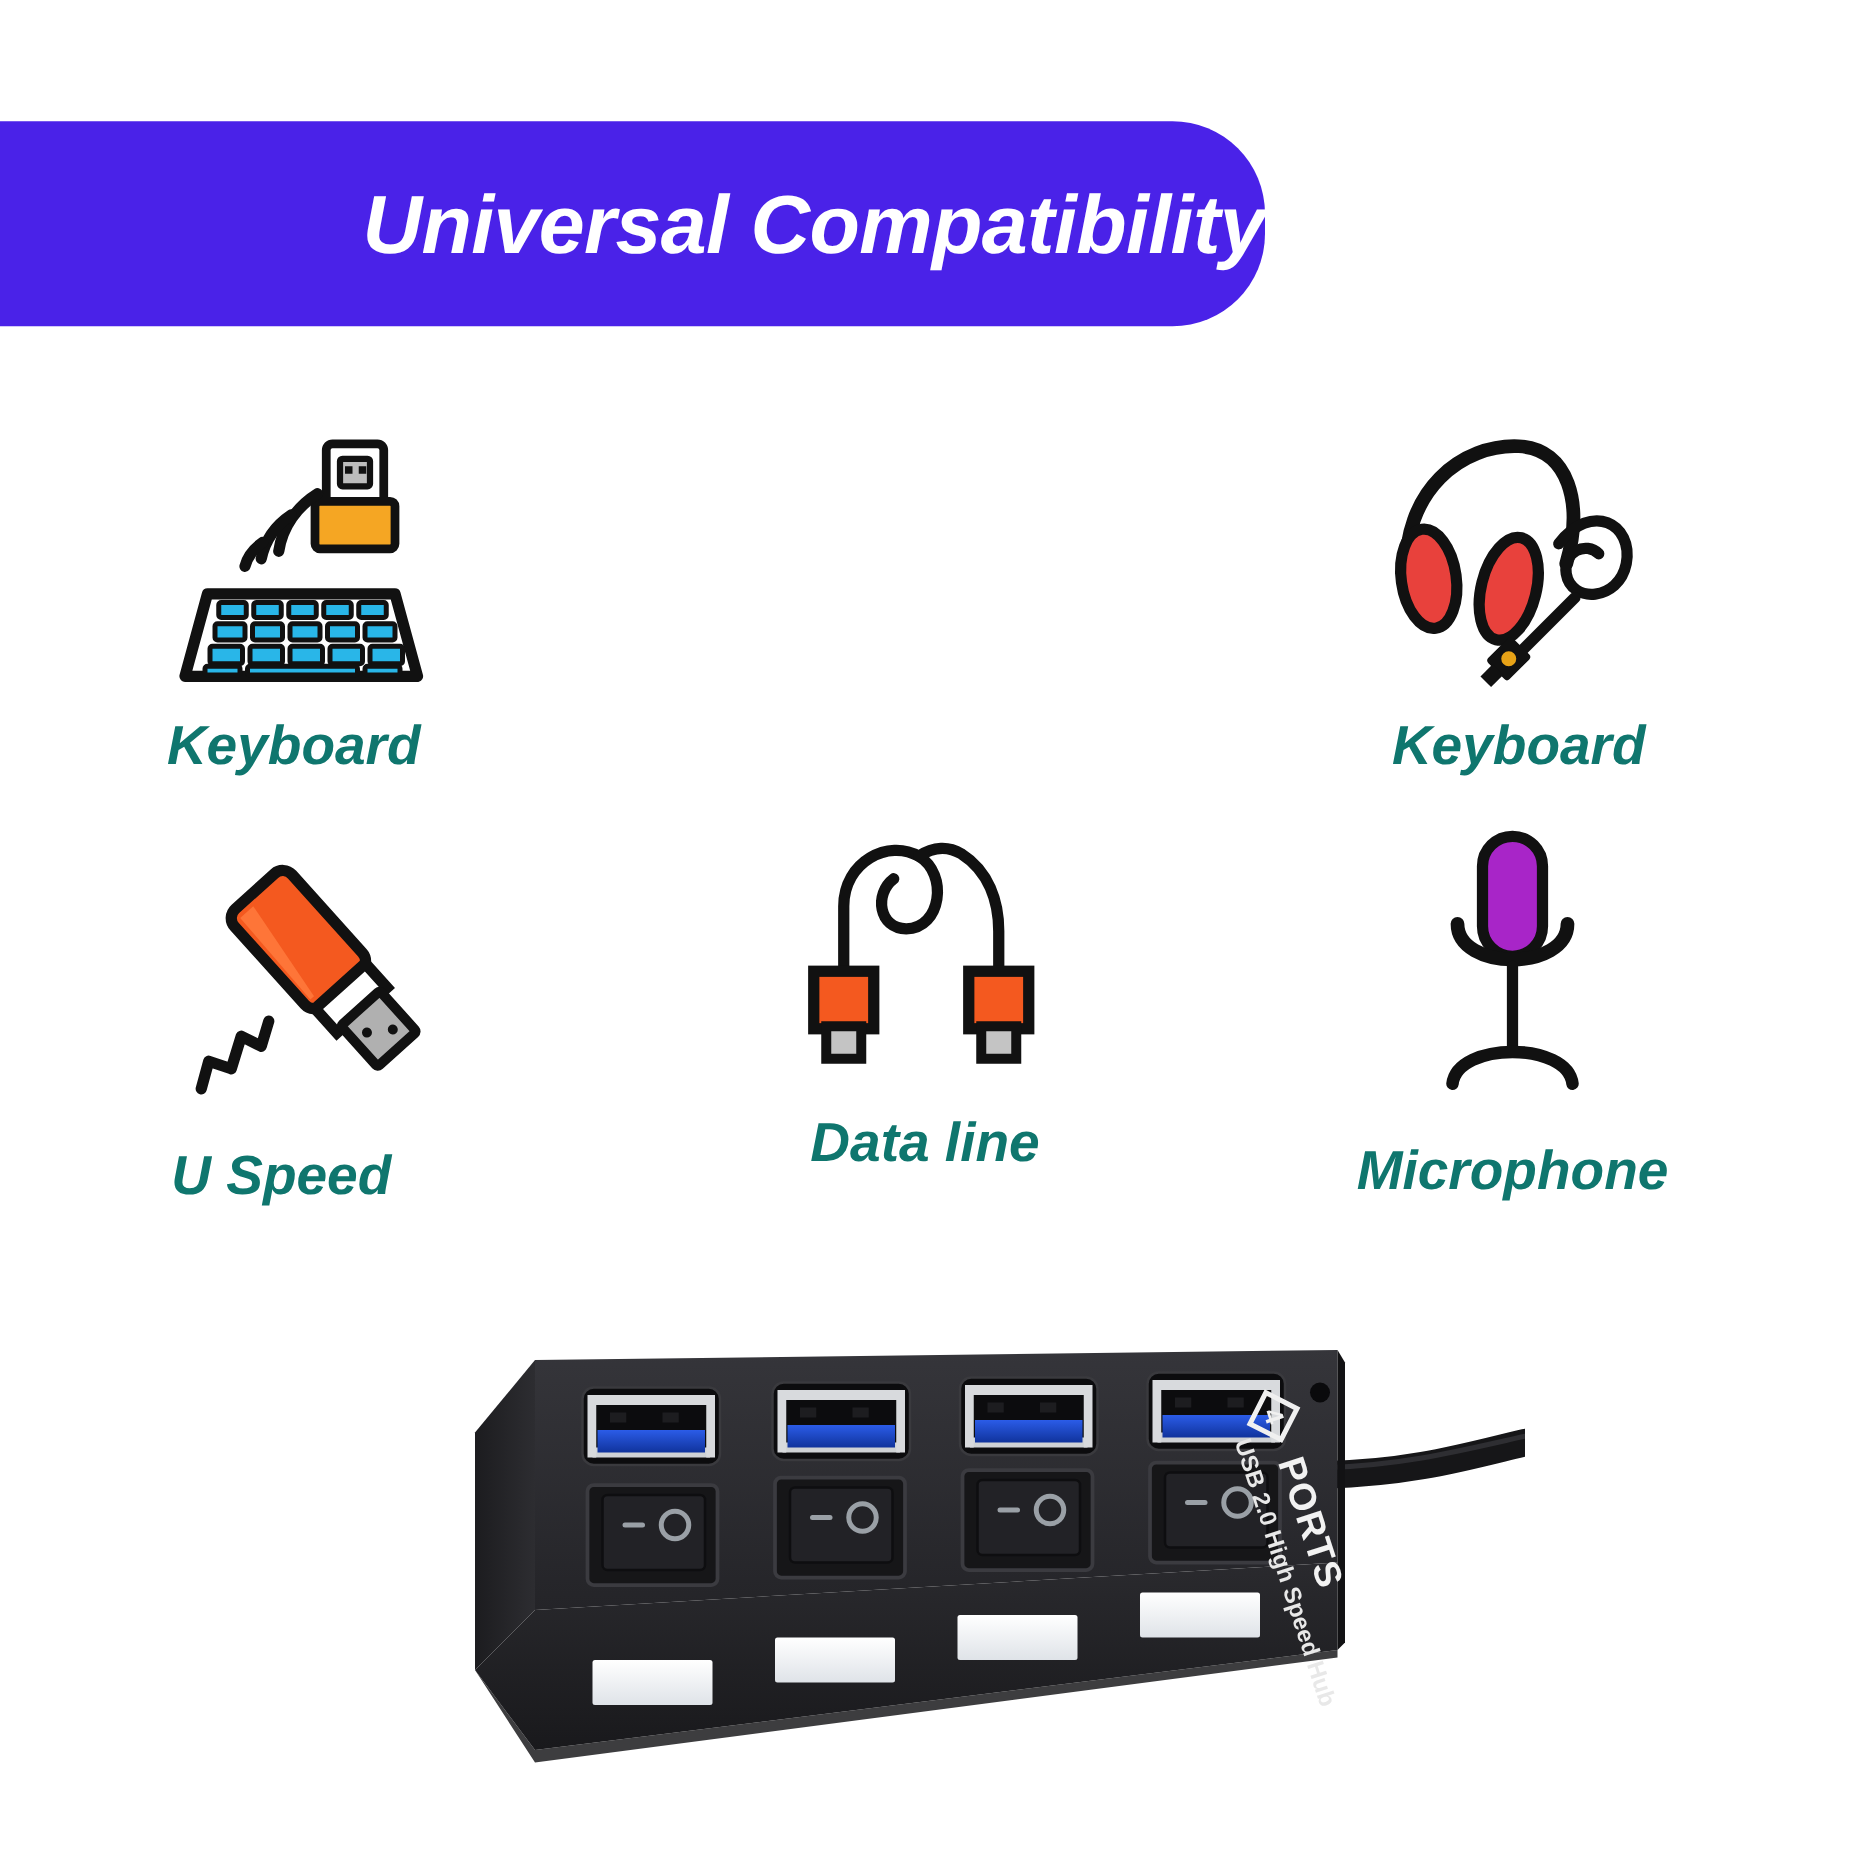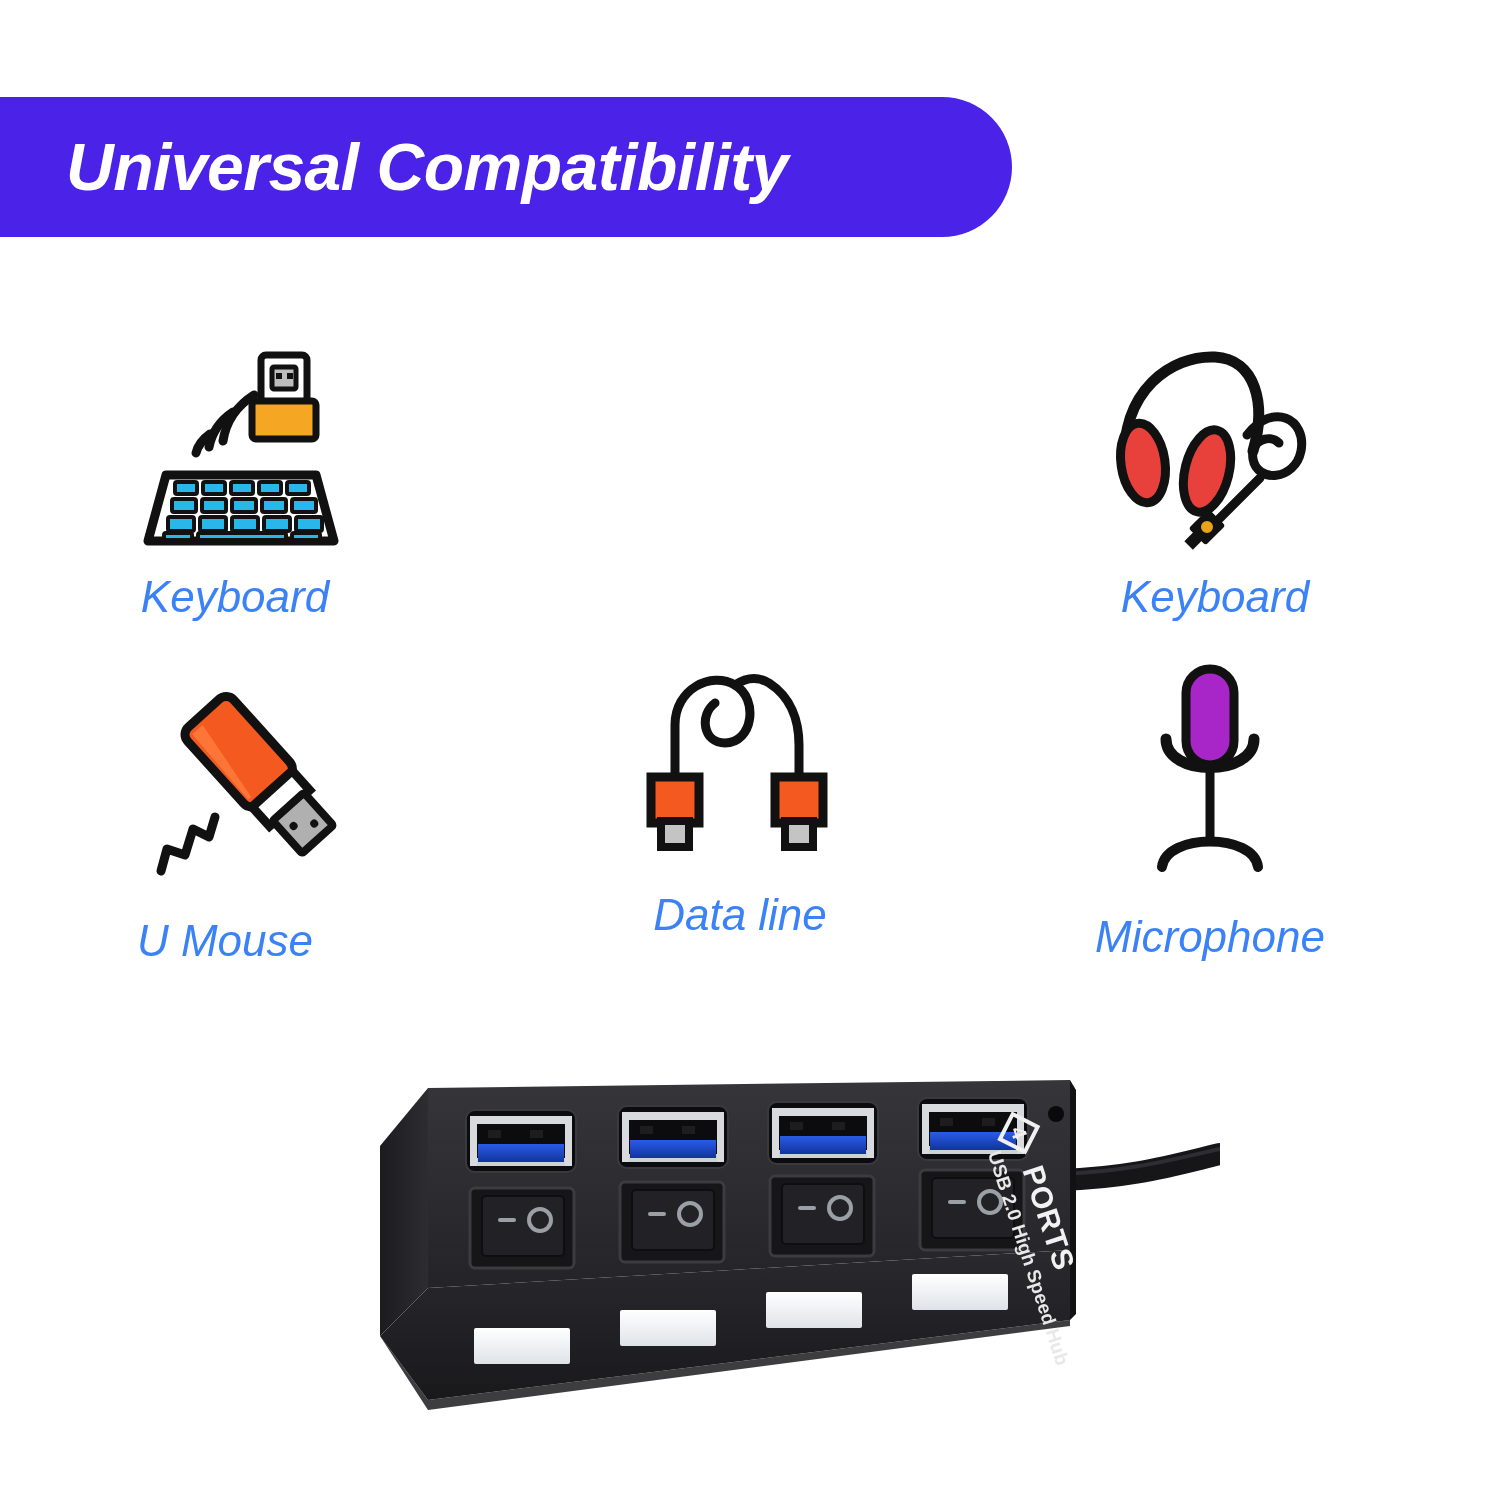--- a/index.html
+++ b/index.html
@@ -14,26 +14,27 @@
     overflow: hidden;
     font-family: "Liberation Sans", "DejaVu Sans", sans-serif;
   }
 
   
   #banner {
     position: absolute;
     left: 0;
     top: 97px;
     width: 1012px;
-    height: 140px;
+    height: 164px;
     background: #4a22e8;
     border-top-right-radius: 74px;
     border-bottom-right-radius: 74px;
     display: flex;
     align-items: center;
+    justify-content: flex-end;
   }
   #banner-title {
     color: #ffffff;
     font-size: 66px;
     font-weight: bold;
     font-style: italic;
     letter-spacing: -0.5px;
     padding-left: 66px;
     white-space: nowrap;
     font-family: "Liberation Sans", "DejaVu Sans", sans-serif;
@@ -59,23 +60,23 @@
   .icon-art {
     height: 220px;
     width: 240px;
     display: flex;
     align-items: center;
     justify-content: center;
   }
   .icon-label {
     margin-top: 12px;
     font-size: 44px;
-    font-weight: normal;
+    font-weight: bold;
     font-style: italic;
-    color: #3b82f6;
+    color: #0f766e;
     white-space: nowrap;
     font-family: "Liberation Sans", "DejaVu Sans", sans-serif;
   }
 
   
   #cell-keyboard  { left: 25px;  top: 0px; }
   #cell-mouse     { left: 520px; top: 0px; }
   #cell-headset   { left: 1005px;top: 0px; }
   #cell-udisk     { left: 15px;  top: 330px; }
   #cell-dataline  { left: 530px; top: 318px; }
@@ -186,21 +187,21 @@
           <rect x="108" y="140" width="54" height="26" fill="#ffffff" stroke="#111" stroke-width="9"></rect>
 
           <rect x="114" y="164" width="42" height="44" rx="2" fill="#b0b0b0" stroke="#111" stroke-width="8"></rect>
           <circle cx="126" cy="182" r="4" fill="#111"></circle>
           <circle cx="143" cy="194" r="4" fill="#111"></circle>
         </g>
 
         <path d="M110 152 L104 172 L88 164 L80 190 L62 184 L56 206" fill="none" stroke="#111" stroke-width="9" stroke-linecap="round" stroke-linejoin="round"></path>
       </svg>
     </div>
-    <div class="icon-label">U Mouse</div>
+    <div class="icon-label">U Speed</div>
   </div>
 
   <div class="grid-cell" id="cell-dataline">
     <div class="icon-art">
       <svg width="230" height="210" viewBox="0 0 230 210">
 
         <path d="M50 118 L50 62 C 50 26, 86 8, 110 22 C 134 36, 128 80, 100 80 C 78 80, 74 52, 90 40" fill="none" stroke="#111" stroke-width="9" stroke-linecap="round"></path>
         <path d="M110 22 C 122 14, 134 14, 144 20 C 166 34, 174 58, 174 82 L174 118" fill="none" stroke="#111" stroke-width="9" stroke-linecap="round"></path>
 
         <rect x="26" y="114" width="48" height="46" fill="#f4591f" stroke="#111" stroke-width="9"></rect>

